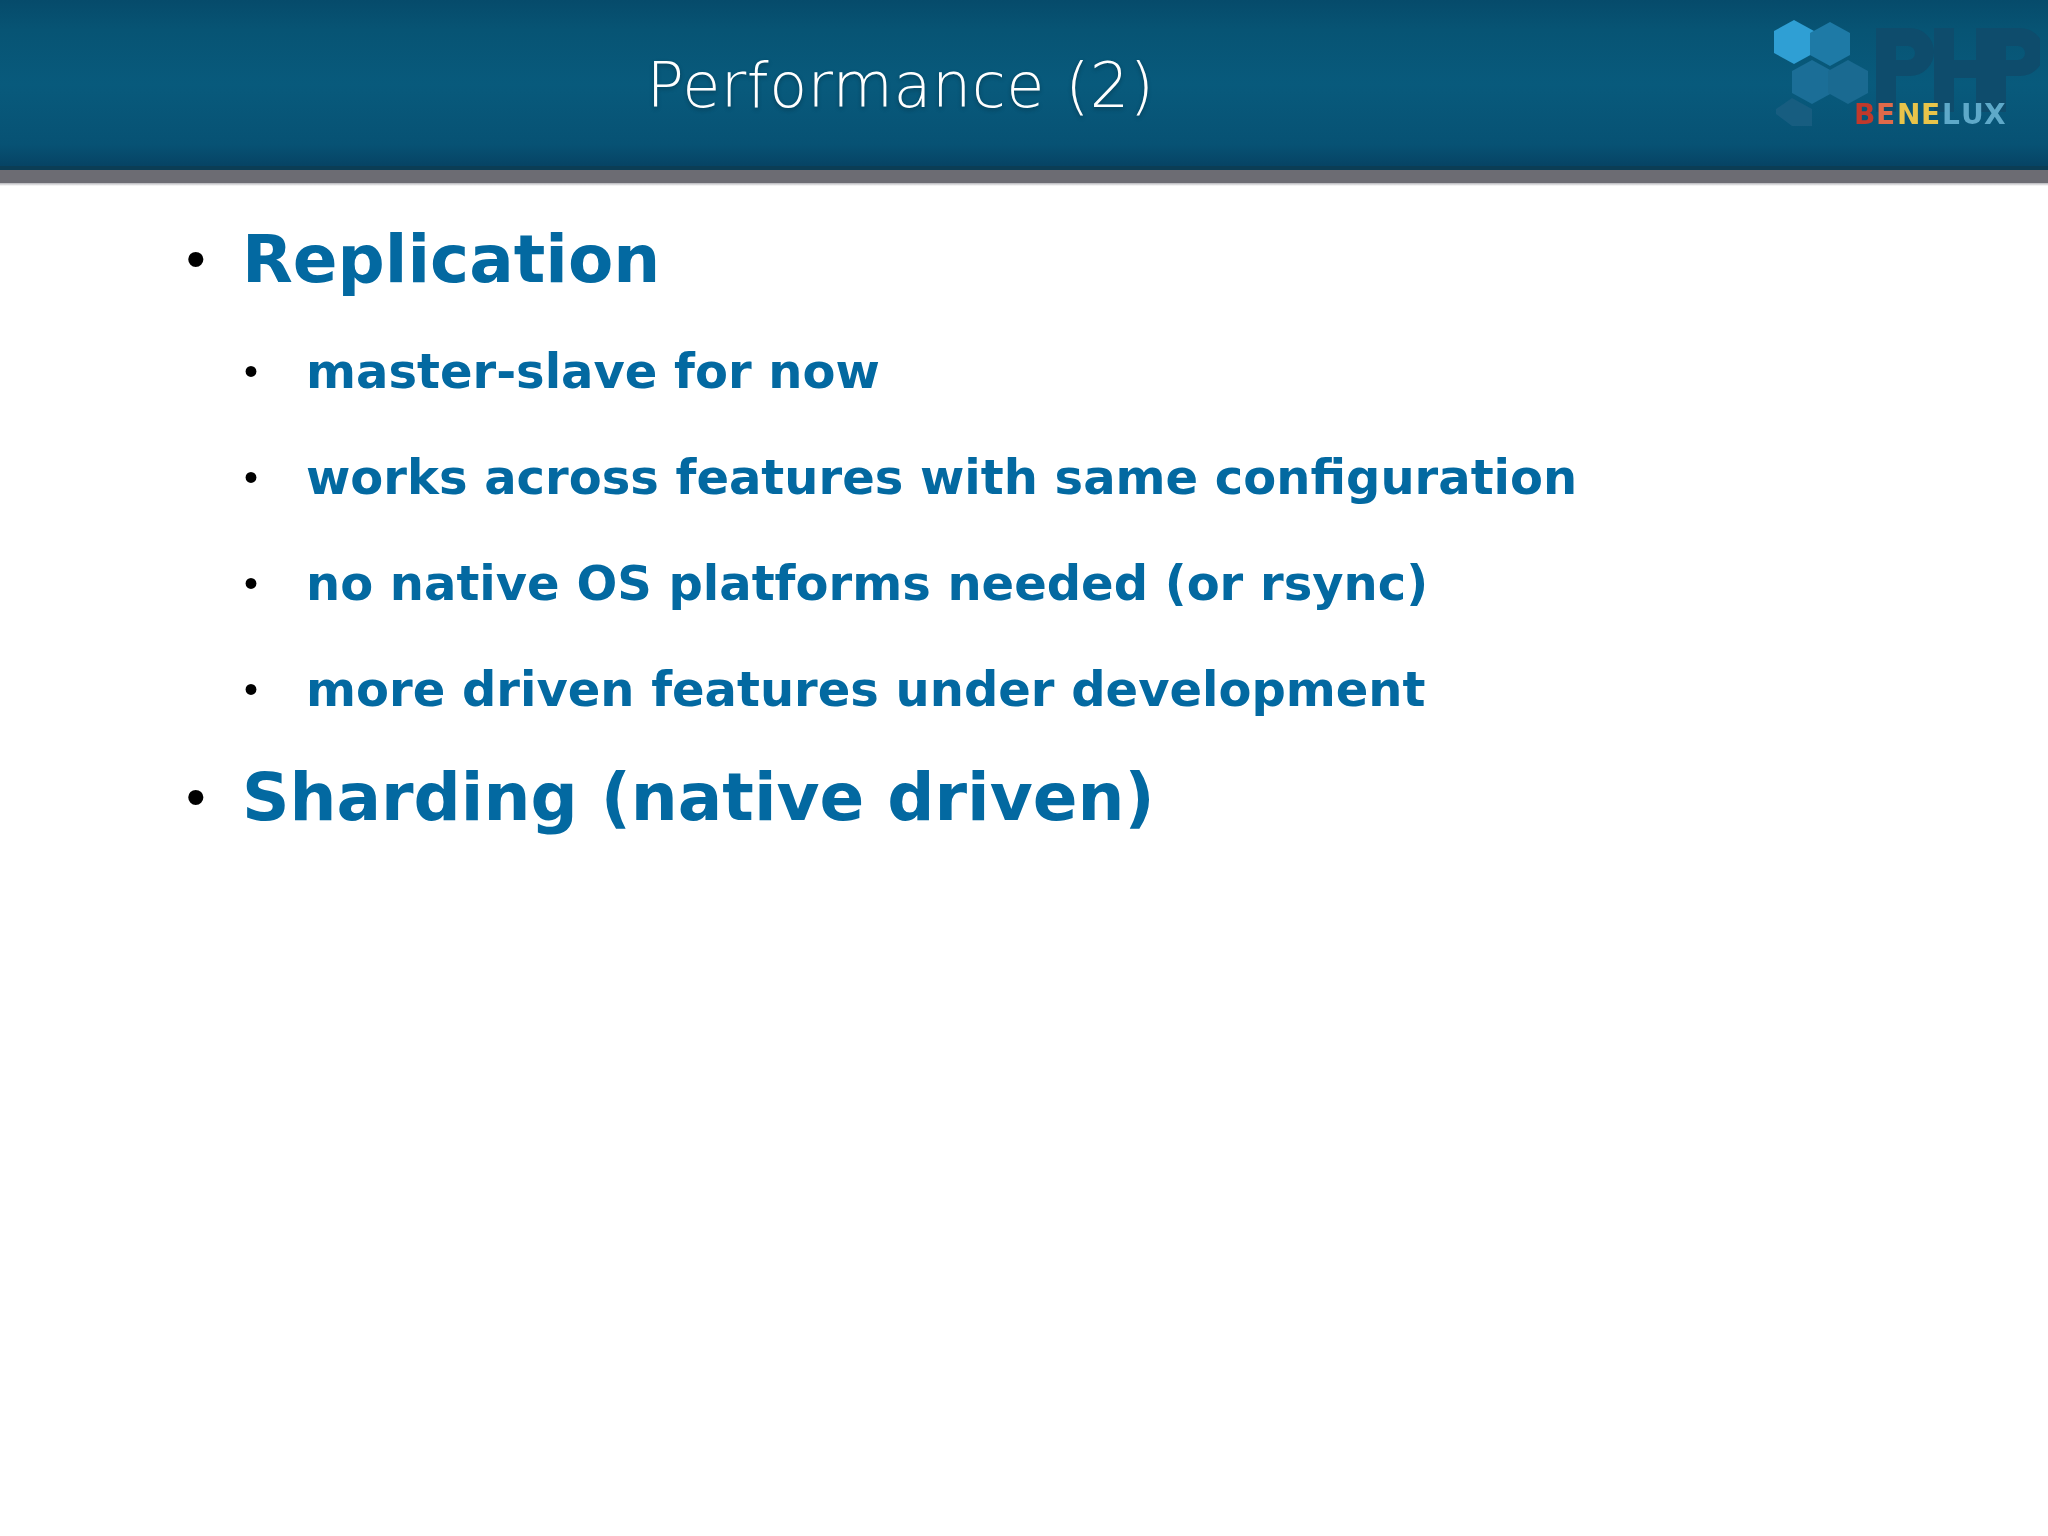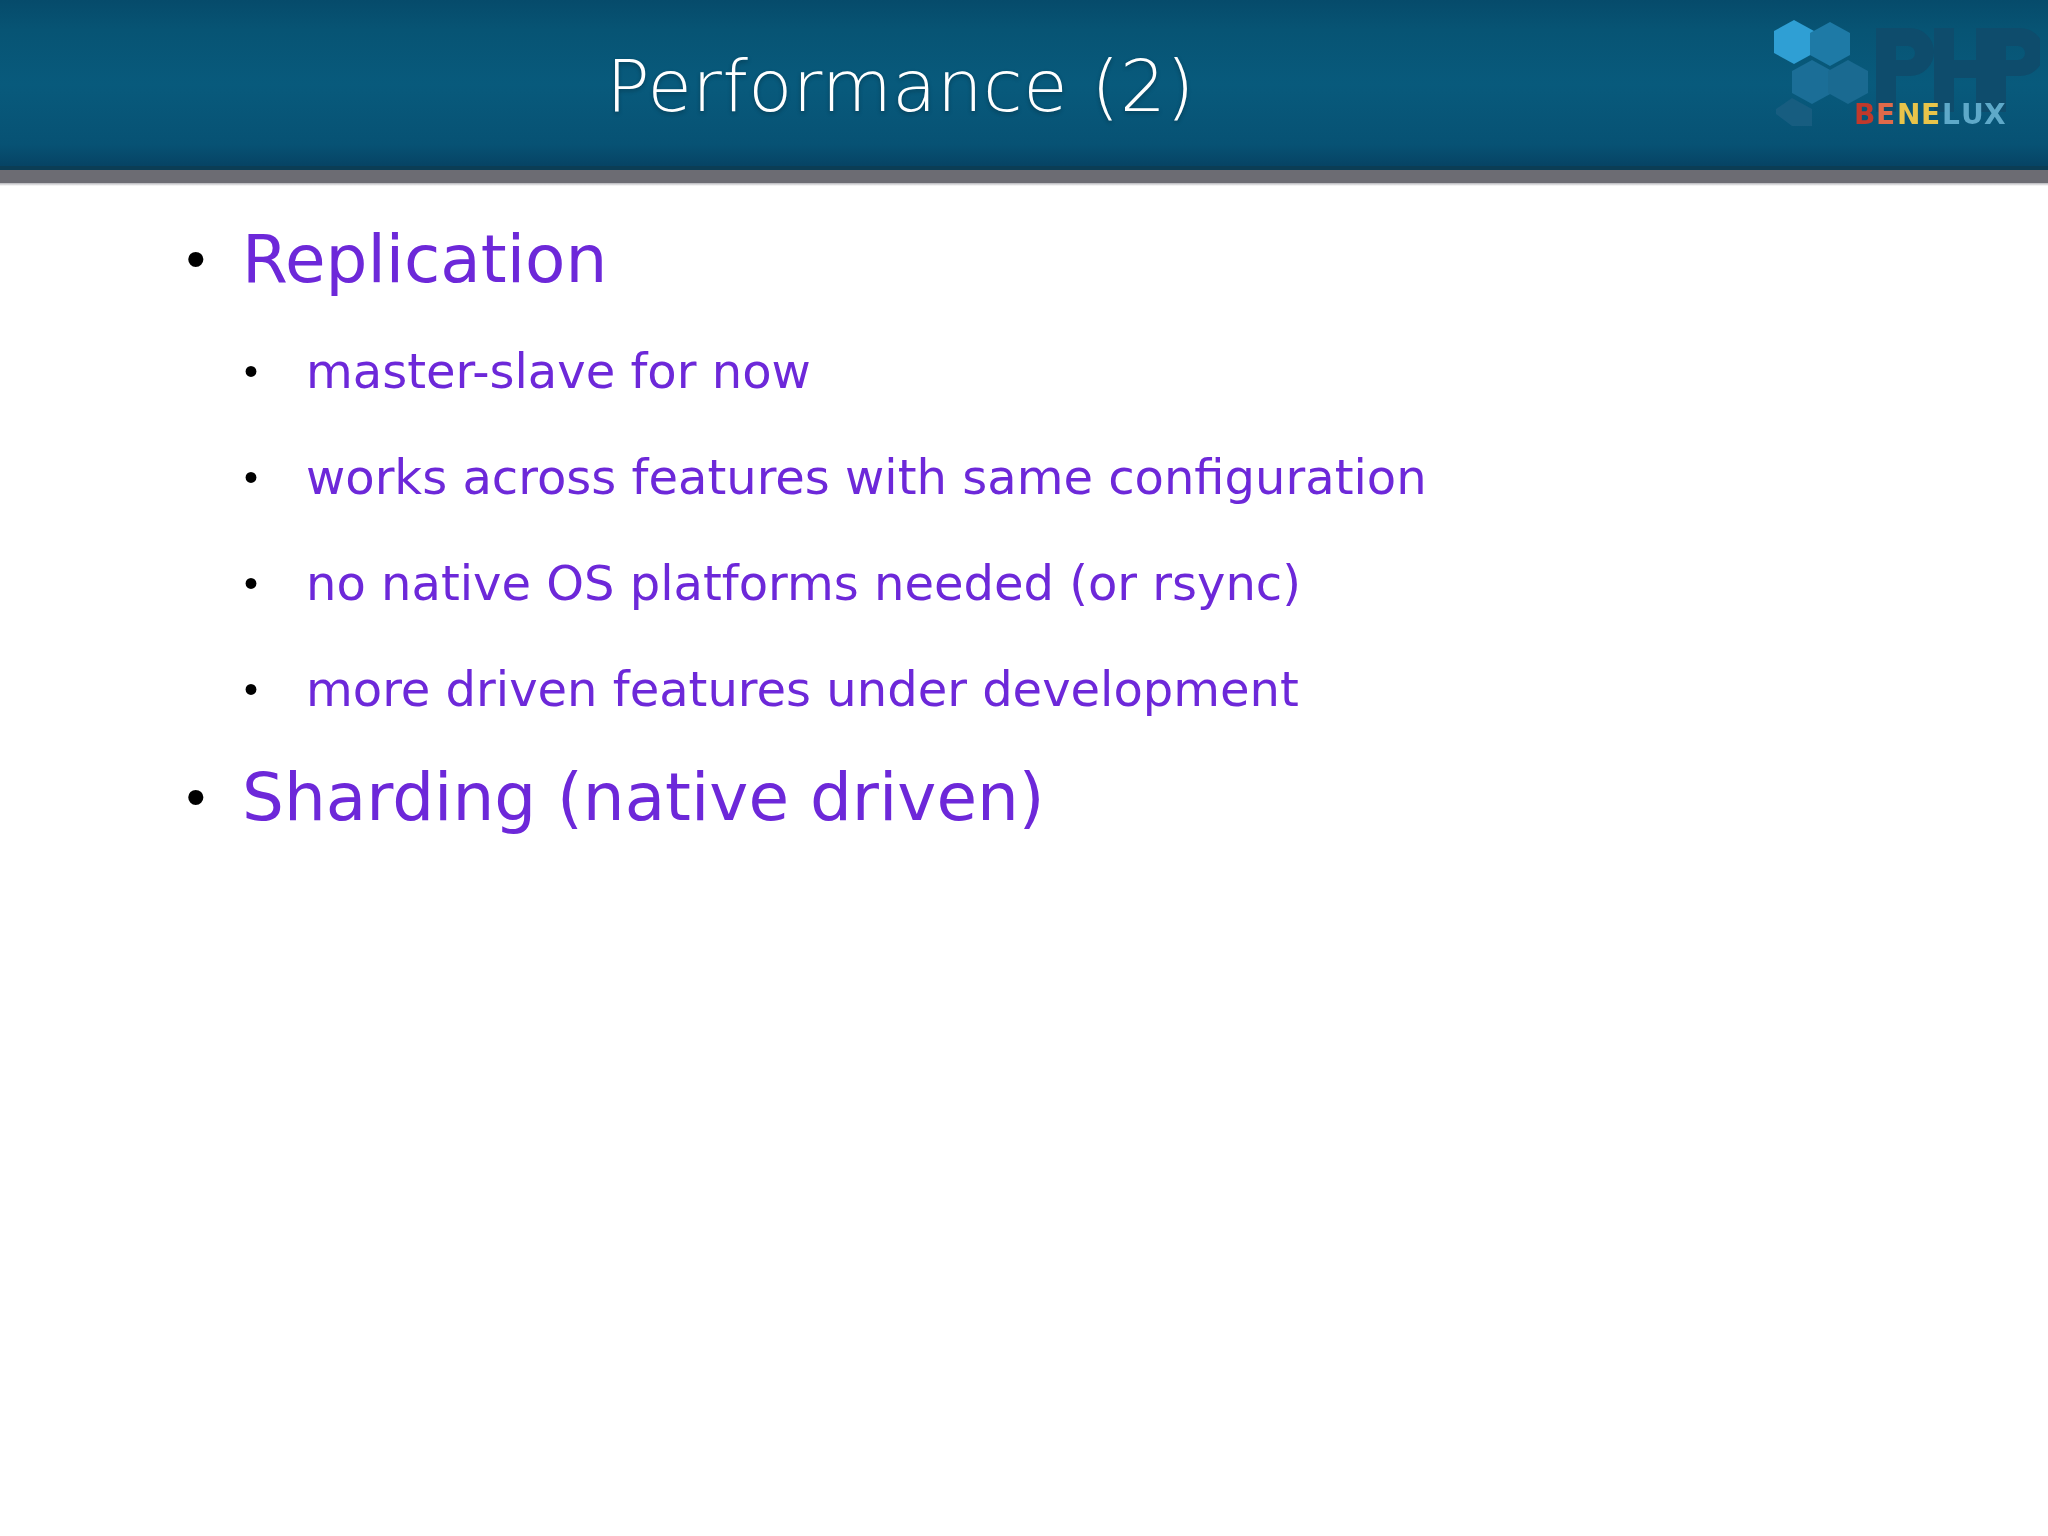--- a/index.html
+++ b/index.html
@@ -64,21 +64,21 @@
   #slide-title {
     position: absolute;
     left: 0;
     top: 0;
     width: 1801px;
     height: 168px;
     line-height: 172px;
     text-align: center;
     color: #ffffff;
     font-family: "DejaVu Sans", sans-serif;
-    font-size: 72px;
+    font-size: 62px;
     font-weight: 300;
     letter-spacing: 0.5px;
     white-space: nowrap;
     text-shadow: 0 2px 4px rgba(0,0,0,0.28);
   }
 
   
   #logo {
     position: absolute;
     right: 8px;
@@ -103,23 +103,23 @@
     position: relative;
   }
 
   .dot {
     flex: 0 0 auto;
     color: #000000;
     line-height: 1;
   }
   .btext {
     flex: 1 1 auto;
-    color: #6d28d9;
+    color: #0369a1;
     font-family: "DejaVu Sans", sans-serif;
-    font-weight: 400;
+    font-weight: 700;
   }
 
   
   .lvl1 {
     margin-left: 178px;
     margin-bottom: 10px;
   }
   .lvl1 .dot {
     width: 64px;
     font-size: 56px;

